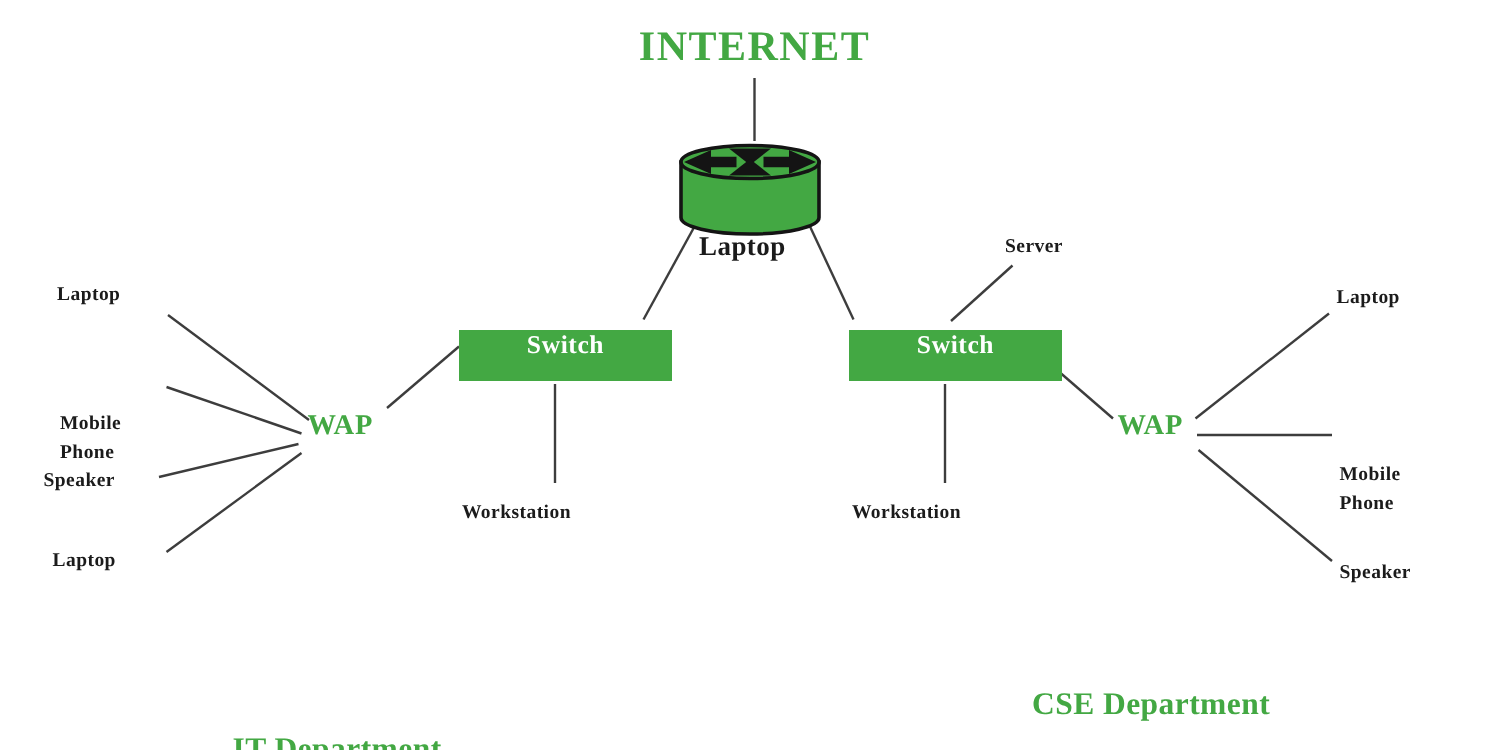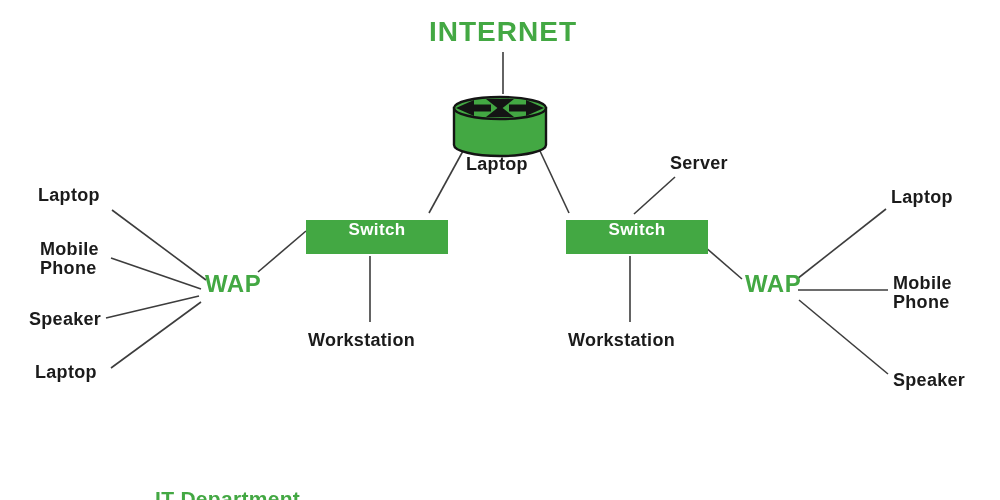--- a/index.html
+++ b/index.html
@@ -1,42 +1,42 @@
 <!DOCTYPE html>
 <html style="--green: #43a843; --line: #3d3d3d; --ink: #1b1b1b;"><head>
 <meta charset="utf-8">
 <style>
   :root { --green:#43a843; --line:#3d3d3d; --ink:#1b1b1b; }
   html,body { margin:0; padding:0; background:#ffffff; }
   .canvas {
     position:relative; width:1000px; height:500px; background:#ffffff;
-    font-family:Liberation Sans, sans-serif; overflow:hidden;
+    font-family:Liberation Serif, serif; overflow:hidden;
   }
   .wires { position:absolute; left:0; top:0; width:1000px; height:500px; }
   .wires line { stroke:var(--line); stroke-width:1.6; }
   .router-fill { fill:var(--green); stroke:#141414; stroke-width:2.4; }
   .router-arrow { fill:#141414; }
   .lbl {
-    position:absolute; color:var(--ink); font-weight:700; font-size:18px;
+    position:absolute; color:var(--ink); font-weight:700; font-size:13px;
     line-height:19px; white-space:nowrap; letter-spacing:0.3px;
   }
-  .lbl.wrap { white-space:normal; width:78px; }
+  .lbl.wrap { white-space:normal; width:78px;margin-top:32px; }
   .lbl.center { text-align:left; }
   .internet-title {
     position:absolute; left:420px; top:16px; width:166px; text-align:center;
     color:var(--green); font-weight:700; font-size:28px; letter-spacing:1px;
   }
   .switch-box {
     position:absolute; width:142px; height:34px; background:var(--green);
     display:flex; align-items:flex-start; justify-content:center;
   }
   .switch-box span {
     color:#ffffff; font-weight:700; font-size:17px; letter-spacing:0.4px;
   }
-  .wap { color:var(--green); font-weight:700; font-size:24px; letter-spacing:0.5px; }
+  .wap { color:var(--green); font-weight:700; font-size:19px; letter-spacing:0.5px; }
   .dept {
     position:absolute; color:var(--green); font-weight:700; font-size:21px;
     letter-spacing:0.3px; white-space:nowrap;
   }
 </style>
 </head>
 <body>
 
 <div class="canvas">
 
@@ -90,14 +90,15 @@
   <div class="lbl" style="left:38px; top:186px;">Laptop</div>
   <div class="lbl wrap" style="left:40px; top:240px;">Mobile Phone</div>
   <div class="lbl" style="left:29px; top:310px;">Speaker</div>
   <div class="lbl" style="left:35px; top:363px;">Laptop</div>
 
   <div class="lbl" style="left:891px; top:188px;">Laptop</div>
   <div class="lbl wrap" style="left:893px; top:274px;">Mobile Phone</div>
   <div class="lbl" style="left:893px; top:371px;">Speaker</div>
 
   <div class="dept" style="left:155px; top:444px;margin-top:43px;">IT Department</div>
+  <div class="dept" style="left:688px; top:457px;">CSE Department</div>
 
 </div>
 
 </body></html>

